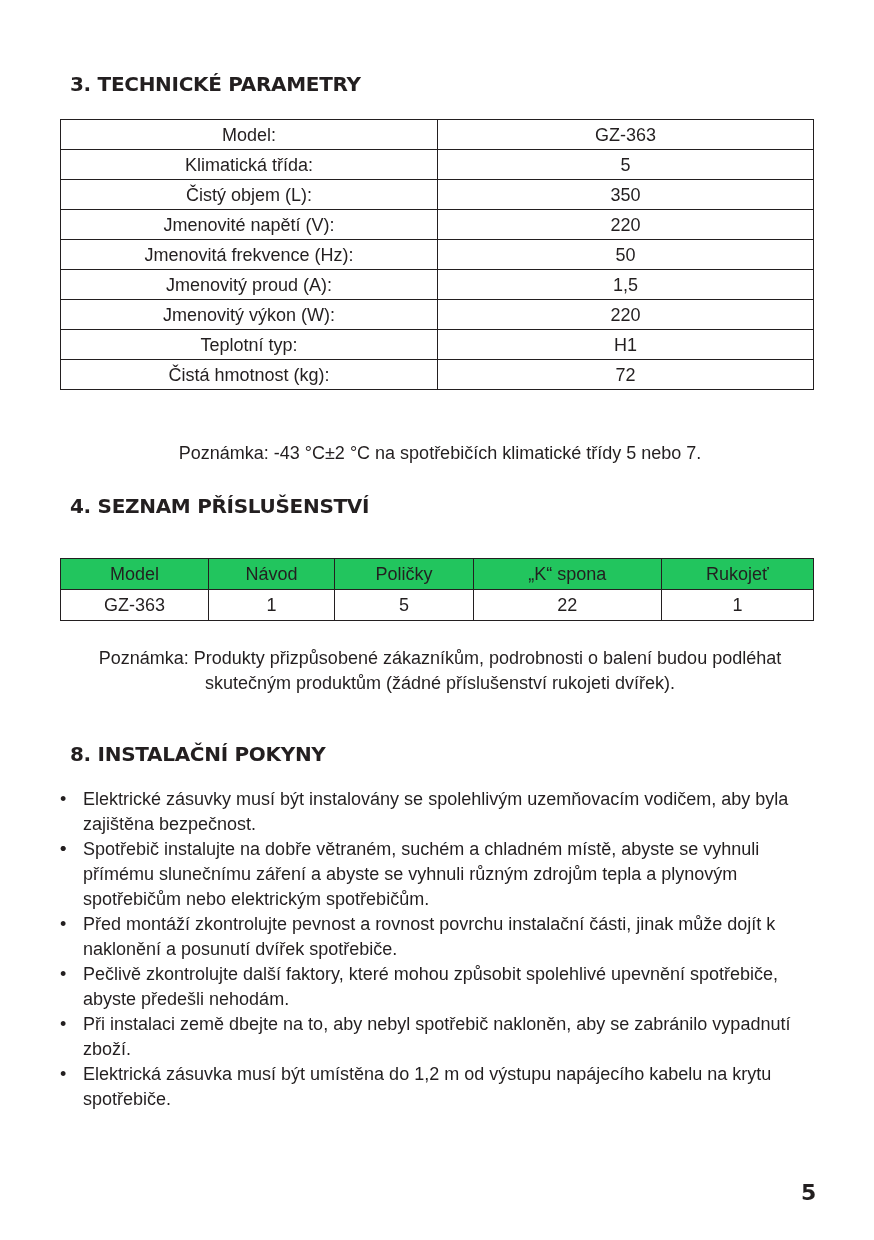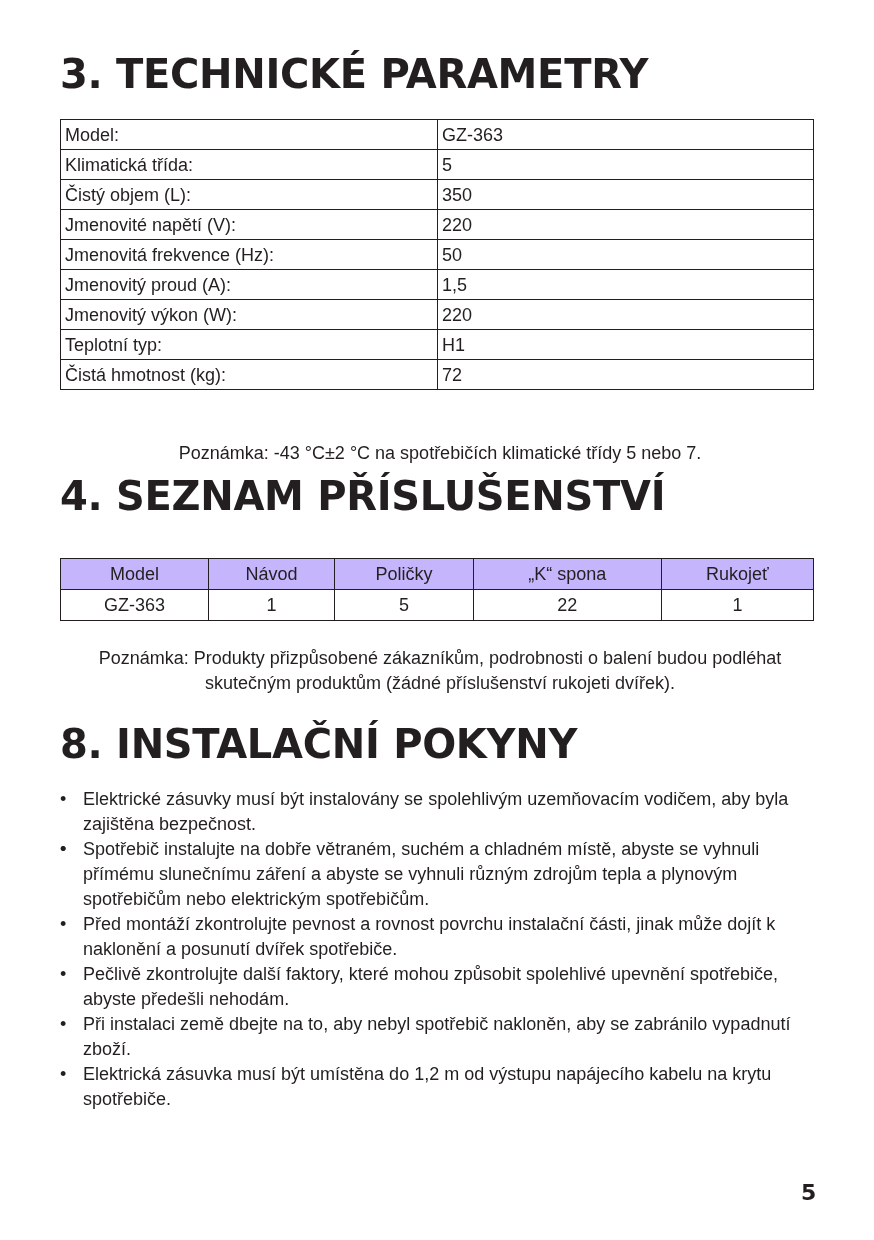--- a/index.html
+++ b/index.html
@@ -3,31 +3,31 @@
   <meta charset="utf-8">
   <style>
     html, body { margin: 0; padding: 0; background: #ffffff; }
     body {
       width: 874px; height: 1240px; position: relative; overflow: hidden;
       font-family: "Liberation Sans", "DejaVu Sans", sans-serif;
       color: #231f20;
     }
     .page { position: absolute; left: 0; top: 0; width: 874px; height: 1240px; }
     h2 {
-      position: absolute; left: 60px; margin: 0;
+      position: absolute; left: 60px; margin: 10px;
       font-family: "DejaVu Sans", "Liberation Sans", sans-serif;
-      font-weight: bold; font-size: 40px; letter-spacing: -0.3px;
+      font-weight: bold; font-size: 20px; letter-spacing: -0.3px;
       color: #231f20; line-height: 36px;
     }
     table { border-collapse: collapse; position: absolute; left: 60px; width: 754px; }
-    td, th { border: 1.5px solid #231f20; font-size: 18px; font-weight: normal; }
+    td, th { border: 1.5px solid #231f20; font-size: 18px; font-weight: normal; text-align: center; }
     .spec td { height: 29px; padding: 0 4px; line-height: 28px; }
     .spec td.k { width: 368px; }
     .acc th, .acc td { height: 30px; text-align: center; padding: 0; }
-    .acc th { background: #c4b5fd; }
+    .acc th { background: #22c55e; }
     p.note { position: absolute; left: 60px; margin: 0; font-size: 18px; line-height: 25px; width: 760px; text-align: center; }
     ul.bullets { position: absolute; left: 60px; top: 787px; margin: 0; padding: 0; list-style: none; width: 760px; }
     ul.bullets li { position: relative; padding-left: 23px; font-size: 18px; line-height: 25px; }
     ul.bullets li .dot { position: absolute; left: 0; top: 0; }
     .pnum { position: absolute; left: 801px; top: 1180px; font-weight: bold; font-size: 22px; font-family: "DejaVu Sans", sans-serif; }
   </style>
 </head>
 <body>
 
 <div class="page">

